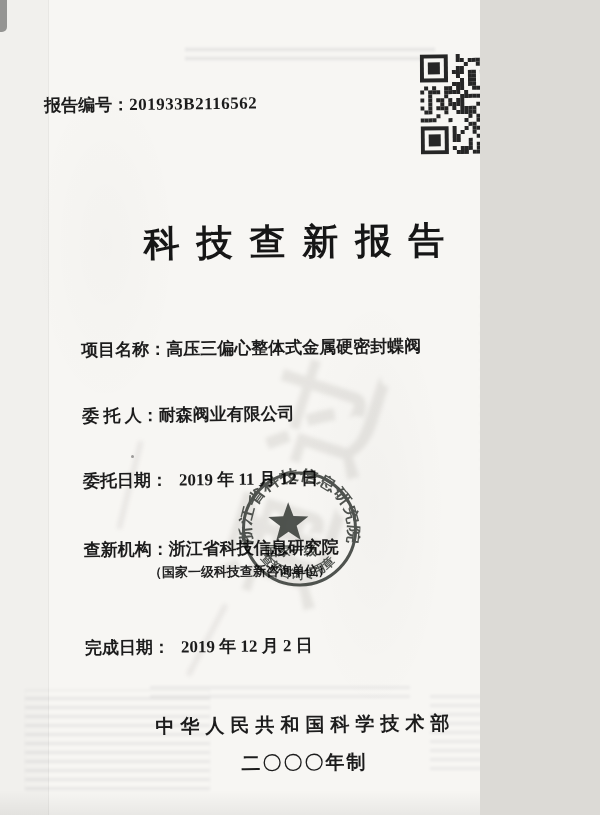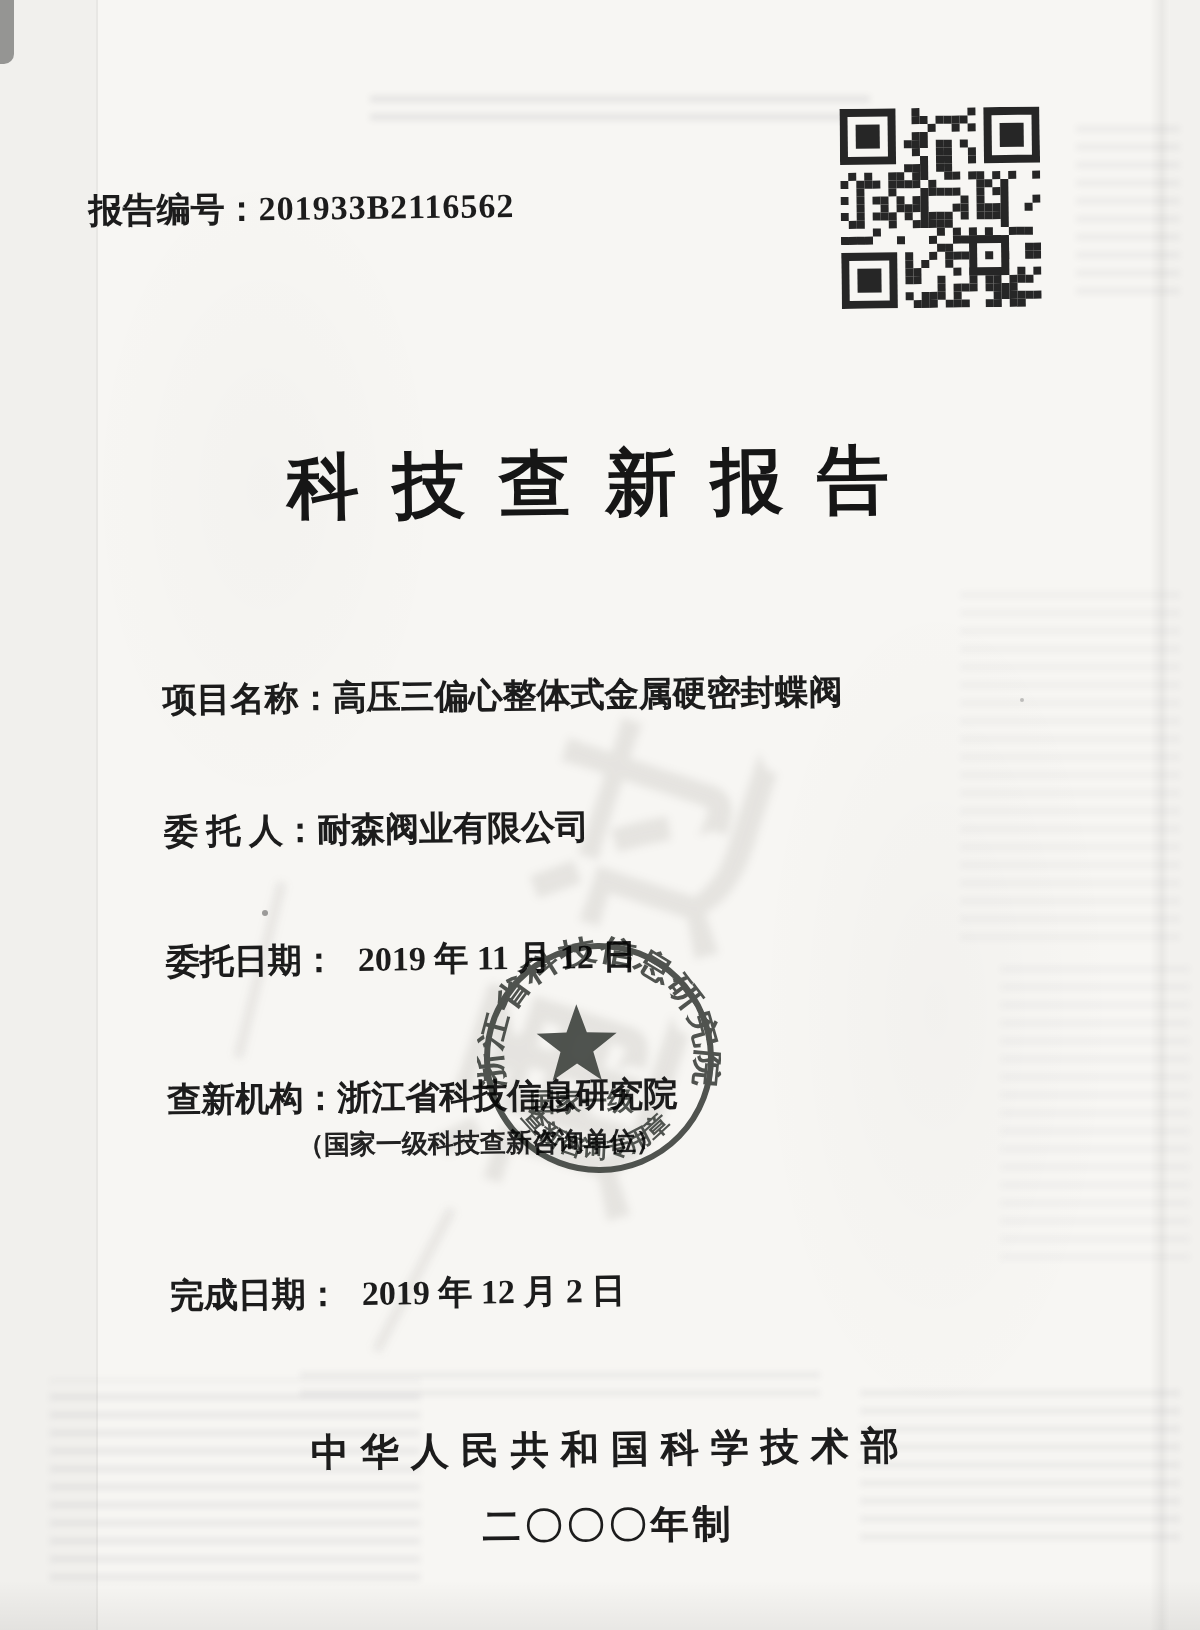--- a/index.html
+++ b/index.html
@@ -1,17 +1,17 @@
 <!DOCTYPE html>
 <html><head>
 <meta charset="utf-8">
 <style>
   html,body{margin:0;padding:0;background:#dcdad6;}
   #canvas{
-    position:relative;width:600px;height:815px;overflow:hidden;
+    position:relative;width:480px;height:815px;overflow:hidden;
     font-family:"Liberation Serif","DejaVu Serif",serif;
     background:
       radial-gradient(closest-side at 22% 30%, rgba(0,0,0,.015), transparent 70%),
       radial-gradient(closest-side at 78% 62%, rgba(0,0,0,.02), transparent 70%),
       #f7f6f3;
     color:#1c1c1c;
   }
   
   .left-strip{position:absolute;left:0;top:0;width:48px;height:815px;
     background:rgba(0,0,0,.025);border-right:1px solid rgba(0,0,0,.035);}

